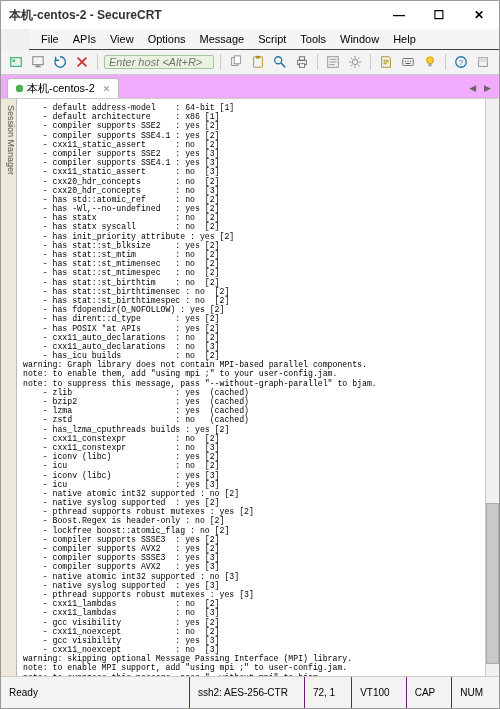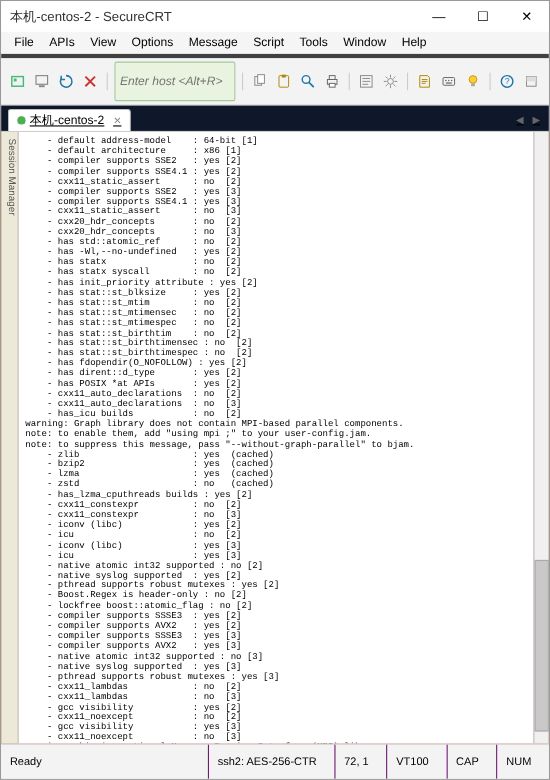--- a/index.html
+++ b/index.html
@@ -15,34 +15,36 @@
   flex-direction: column;
   border: 1px solid #999;
 }
 .titlebar {
   display: flex;
   justify-content: space-between;
   align-items: center;
   height: 28px;
   background: #fff;
   padding-left: 8px;
+  font-weight: bold;
 }
 .title-text { font-size: 12px; color: #333; }
 .win-ctrls { display: flex; height: 100%; }
 .win-ctrls div {
   width: 40px; height: 100%;
   display: flex; align-items: center; justify-content: center;
   font-size: 12px; cursor: pointer;
 }
 .menubar {
   display: flex;
   gap: 2px;
   padding: 2px 6px;
   background: #f5f5f5;
-  border-bottom: 4px solid #404040;
+  border-bottom: 1px solid #404040;
+  margin-left: 28px;
 }
 .menubar span {
   padding: 2px 6px;
   font-size: 11px;
   cursor: pointer;
 }
 .toolbar {
   display: flex;
   align-items: center;
   gap: 4px;
@@ -61,28 +63,27 @@
 .host-input {
   flex: 0 0 auto;
   width: 110px;
   font-size: 11px;
   font-style: italic;
   color: #6b8e6b;
   background: #e8f3e0;
   border: 1px solid #a6c8a0;
   border-radius: 2px;
   padding: 1px 4px;
-  height: 36px;
+  height: 14px;
 }
 .tabbar {
   display: flex; align-items: center; gap: 4px;
   padding: 3px 6px 0 6px;
-  background: #0f172a;
+  background: #f0abfc;
   border-bottom: 1px solid #ccc;
-  text-decoration: underline;
 }
 .tab {
   display: flex; align-items: center; gap: 4px;
   padding: 2px 8px;
   font-size: 11px;
   border: 1px solid #bbb;
   border-bottom: none;
   border-radius: 3px 3px 0 0;
   background: #f6faf4;
   cursor: pointer;

